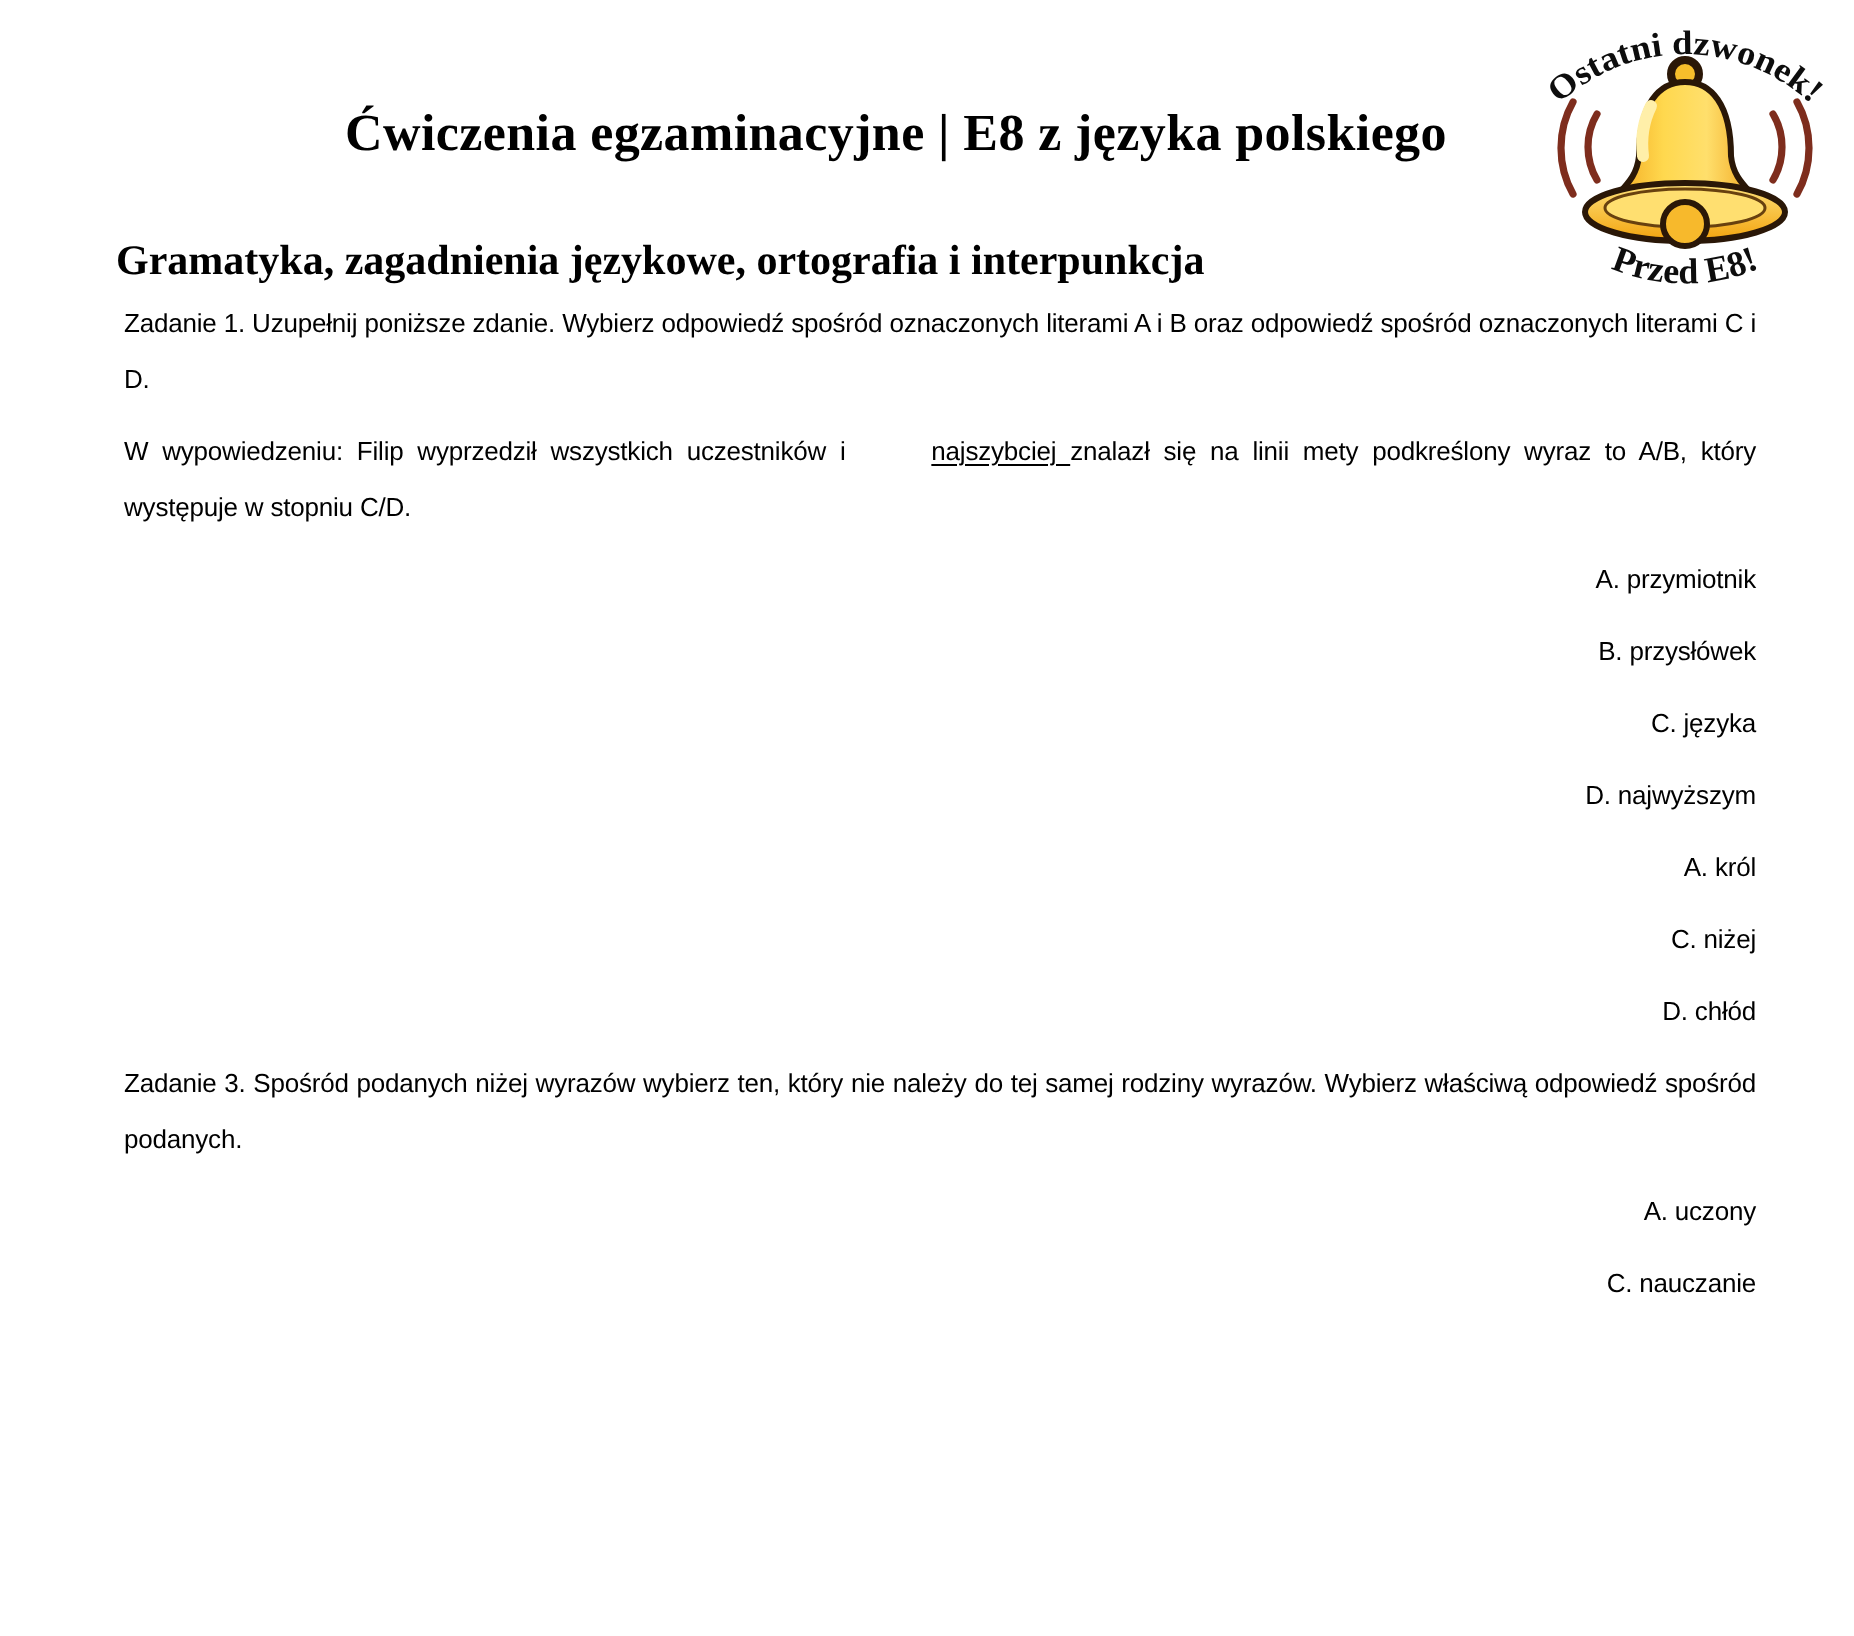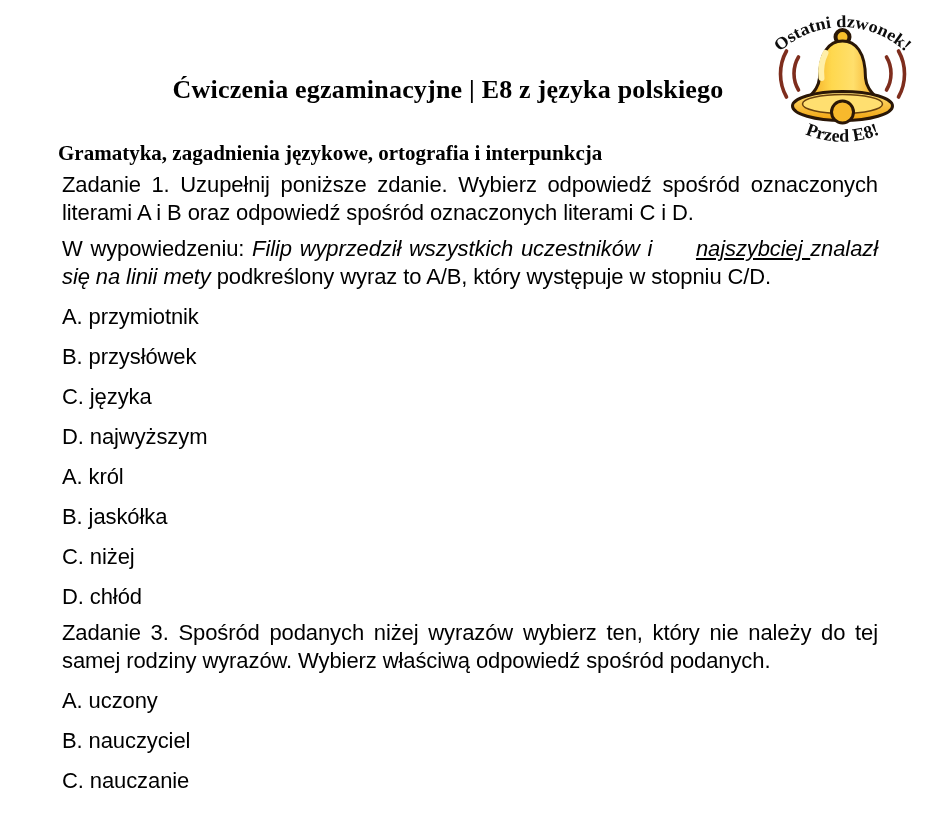--- a/index.html
+++ b/index.html
@@ -5,38 +5,38 @@
   * { margin:0; padding:0; box-sizing:border-box; }
   html,body { background:#ffffff; }
   .page {
     position:relative;
     width:927px; height:818px;
     background:#ffffff;
     color:#000;
     font-family:"Liberation Sans", sans-serif;
     overflow:hidden;
   }
-  .doc-header { width:780px; margin-left:58px; padding-top:74px; }
+  .doc-header { width:780px; margin-left:58px; padding-top:51px; }
   .title {
     font-family:"Liberation Serif", serif;
     font-weight:700; font-size:26px; line-height:32px;
     text-align:center; letter-spacing:0.2px;
   }
   .subtitle {
     font-family:"Liberation Serif", serif;
     font-weight:700; font-size:21px; line-height:26px;
     margin-top:34px; text-align:left;
   }
   .content {
     width:816px; margin:5px 0 0 62px;
-    font-size:22px; line-height:28px; letter-spacing:-0.1px;
+    font-size:13px; line-height:28px; letter-spacing:-0.1px;
   }
   .para { text-align:justify; margin:0 0 8px 0; }
-  .option { margin:12px 0 8px 0; }
-  .it { font-style:italic; }
+  .option { margin:0 0 8px 0;text-align:right; }
+  .it { }
   .un { text-underline-offset:2px; }
   .it.un { text-decoration:underline;margin-left:36px; }
   .logo { position:absolute; top:0; right:3px; width:163px; height:152px; }
   .logo-text { font-family:"Liberation Serif", serif; font-weight:700; }
 </style>
 </head>
 <body>
 
 <div class="page">
 
@@ -96,29 +96,27 @@
           <p class="option">A. przymiotnik</p>
           <p class="option">B. przysłówek</p>
           <p class="option">C. języka</p>
           <p class="option">D. najwyższym</p>
         </div>
     </section>
 
     <section class="task">
       <div class="options">
           <p class="option">A. król</p>
-          <p class="option">B. jaskółka</p>
           <p class="option">C. niżej</p>
           <p class="option">D. chłód</p>
         </div>
     </section>
 
     <section class="task">
       <p class="para"><span>Zadanie 3. Spośród podanych niżej wyrazów wybierz ten, który </span><span class="un">nie należy</span><span> do tej samej rodziny wyrazów. Wybierz właściwą odpowiedź spośród podanych.</span></p>
       <div class="options">
           <p class="option">A. uczony</p>
-          <p class="option">B. nauczyciel</p>
           <p class="option">C. nauczanie</p>
         </div>
     </section>
 
   </main>
 </div>
 
 </body></html>

